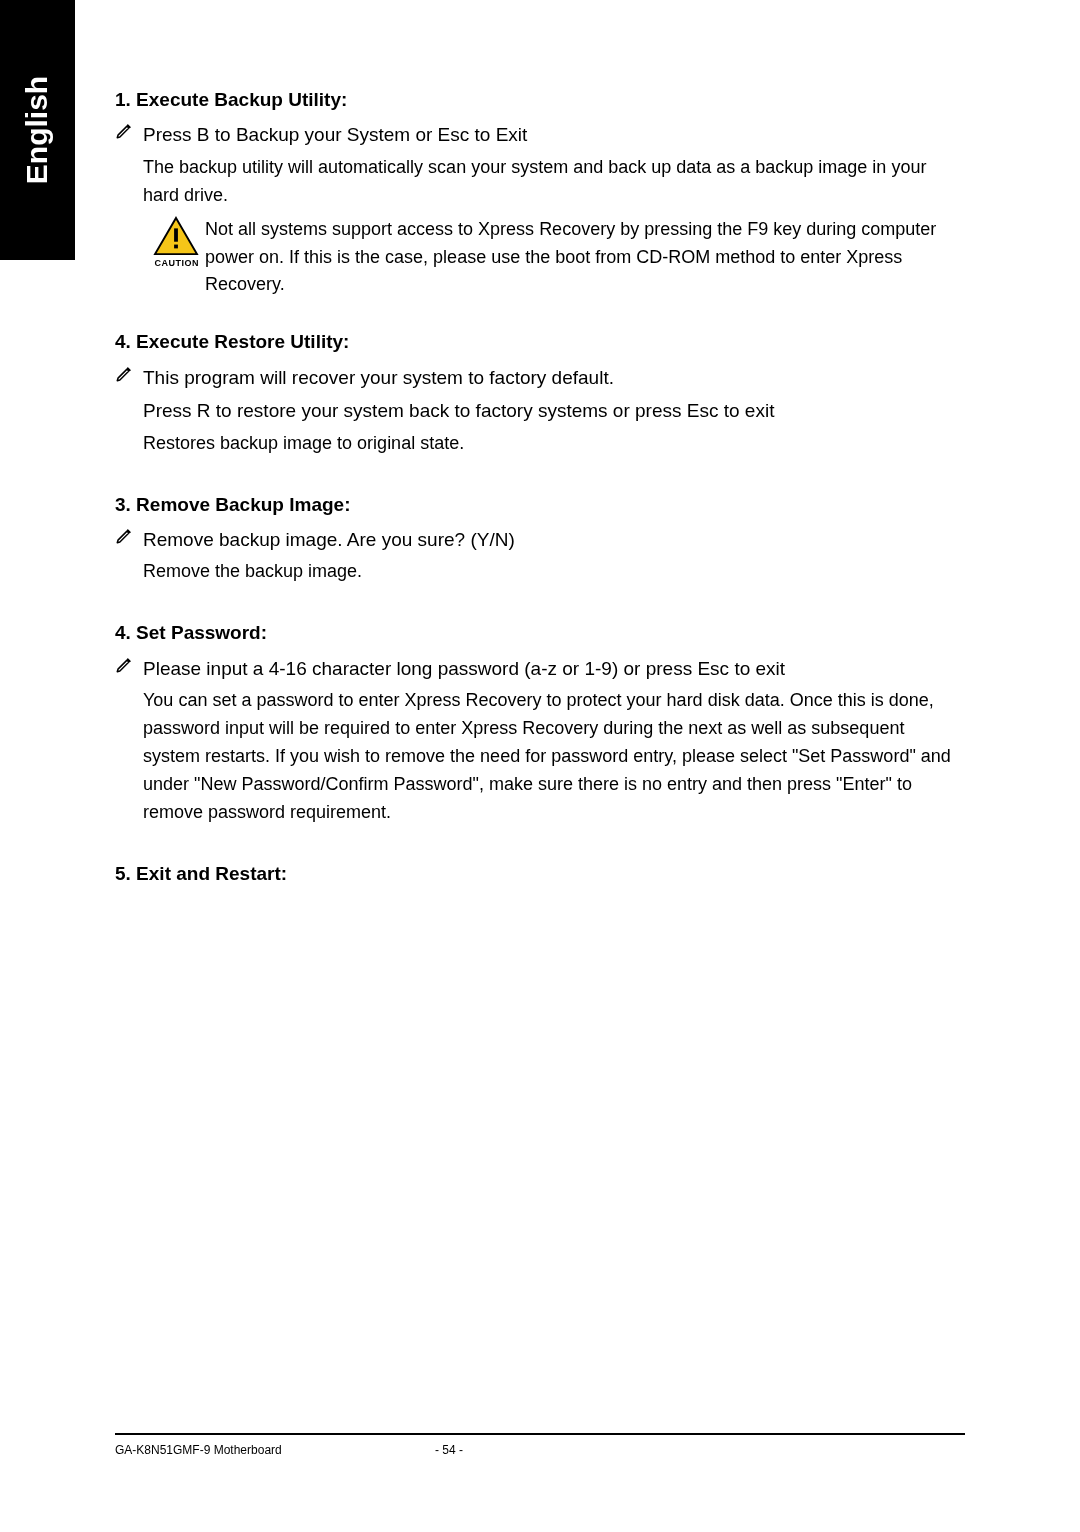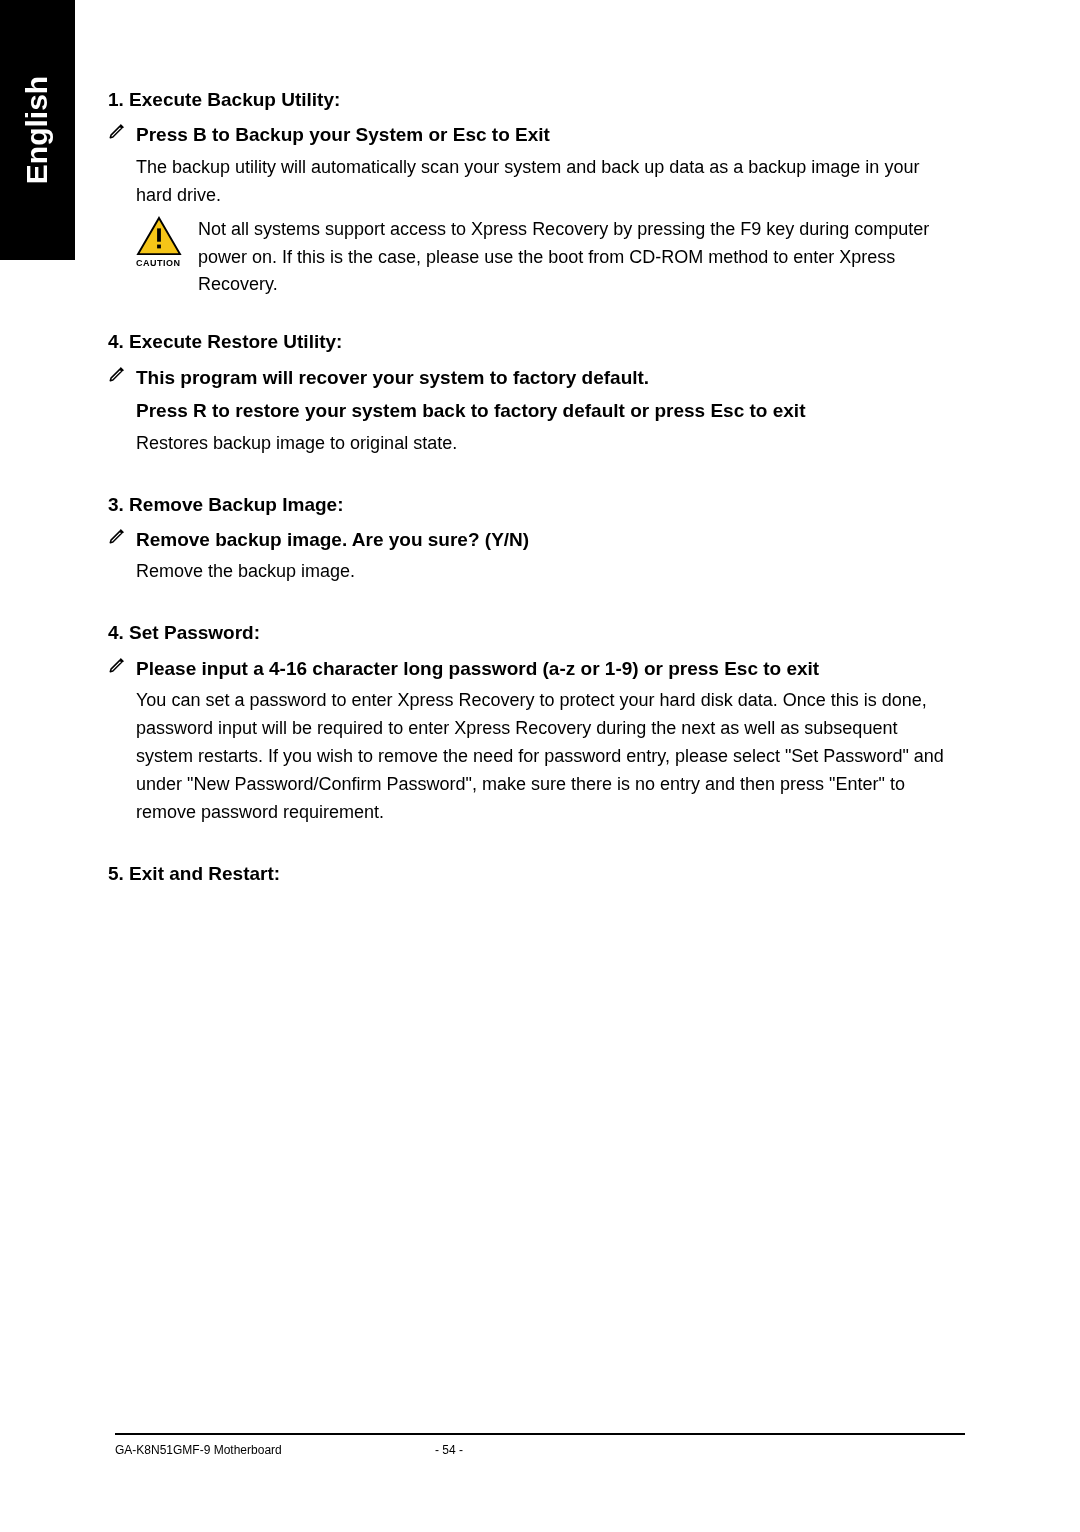--- a/index.html
+++ b/index.html
@@ -24,21 +24,21 @@
     justify-content: center;
   }
   .sidebar-tab span {
     transform: rotate(-90deg);
     font-size: 30px;
     font-weight: bold;
     white-space: nowrap;
   }
   .content {
     position: absolute;
-    left: 108px;
+    left: 115px;
     top: 85px;
     width: 850px;
     font-size: 18px;
     line-height: 1.55;
   }
   .section-heading {
     font-weight: bold;
     font-size: 19px;
     margin-top: 28px;
     margin-bottom: 6px;
@@ -53,40 +53,40 @@
     width: 28px;
     flex: 0 0 28px;
     display: flex;
     justify-content: flex-start;
     padding-top: 2px;
   }
   .sub-body {
     flex: 1;
   }
   .sub-title {
-    font-weight: bold;
+    font-weight: normal;
     font-size: 19px;
     margin-bottom: 4px;
   }
   .sub-desc {
     font-size: 18px;
     font-weight: normal;
     margin-bottom: 4px;
   }
   .caution-block {
     display: flex;
     align-items: flex-start;
     margin-top: 6px;
     margin-left: 0;
   }
   .caution-icon-wrap {
     flex: 0 0 56px;
     display: flex;
     flex-direction: column;
-    align-items: flex-start;
+    align-items: flex-end;
     margin-right: 6px;
   }
   .caution-label {
     font-size: 9px;
     font-weight: bold;
     letter-spacing: 0.5px;
     margin-top: 1px;
   }
   .caution-text {
     flex: 1;
@@ -147,21 +147,21 @@
 
   <div class="section-heading">4. Execute Restore Utility:</div>
   <div class="sub-row">
     <div class="pencil-col">
       <svg class="pencil-icon" viewBox="0 0 24 24">
           <path d="M3 21l3.5-1 12-12-2.5-2.5-12 12L3 21zM17 4l3 3" stroke="#000" stroke-width="2" fill="none" stroke-linecap="round" stroke-linejoin="round"></path>
         </svg>
     </div>
     <div class="sub-body">
       <div class="sub-title">This program will recover your system to factory default.</div>
-      <div class="sub-title">Press R to restore your system back to factory default or press Esc to exit</div>
+      <div class="sub-title">Press R to restore your system back to factory systems or press Esc to exit</div>
       <div class="sub-desc">Restores backup image to original state.</div>
     </div>
   </div>
 
   <div class="section-heading">3. Remove Backup Image:</div>
   <div class="sub-row">
     <div class="pencil-col">
       <svg class="pencil-icon" viewBox="0 0 24 24">
           <path d="M3 21l3.5-1 12-12-2.5-2.5-12 12L3 21zM17 4l3 3" stroke="#000" stroke-width="2" fill="none" stroke-linecap="round" stroke-linejoin="round"></path>
         </svg>

